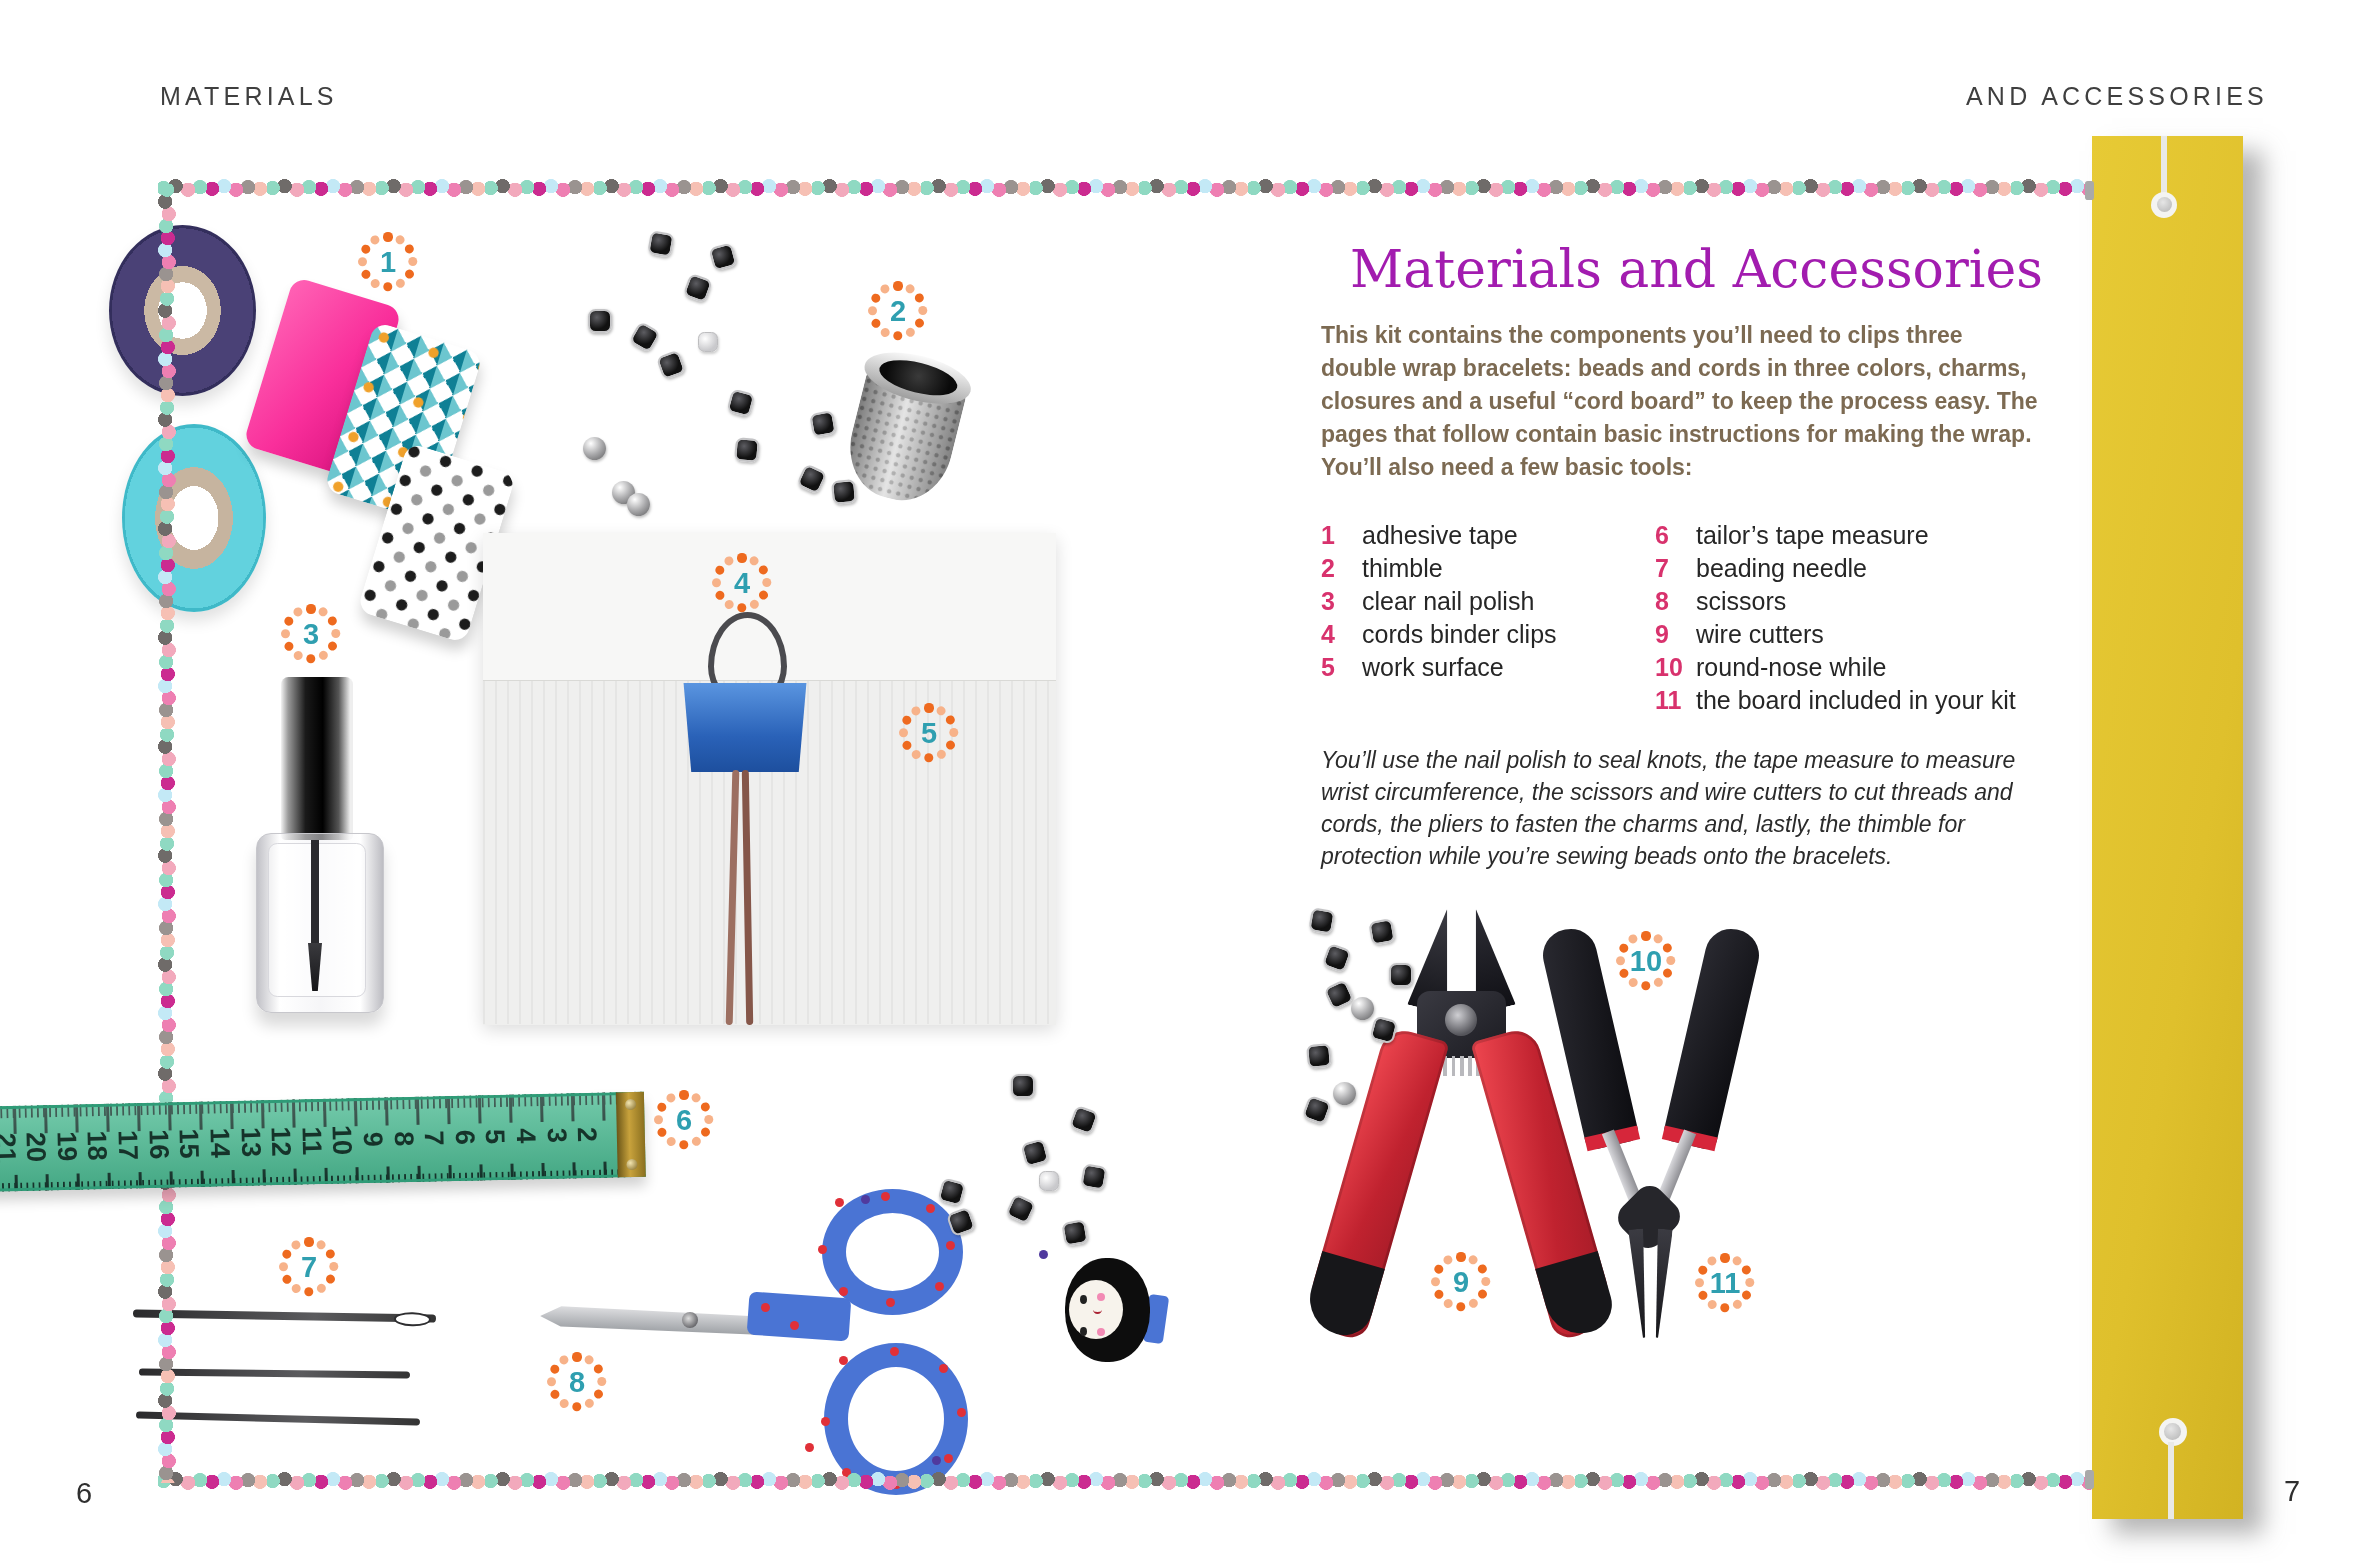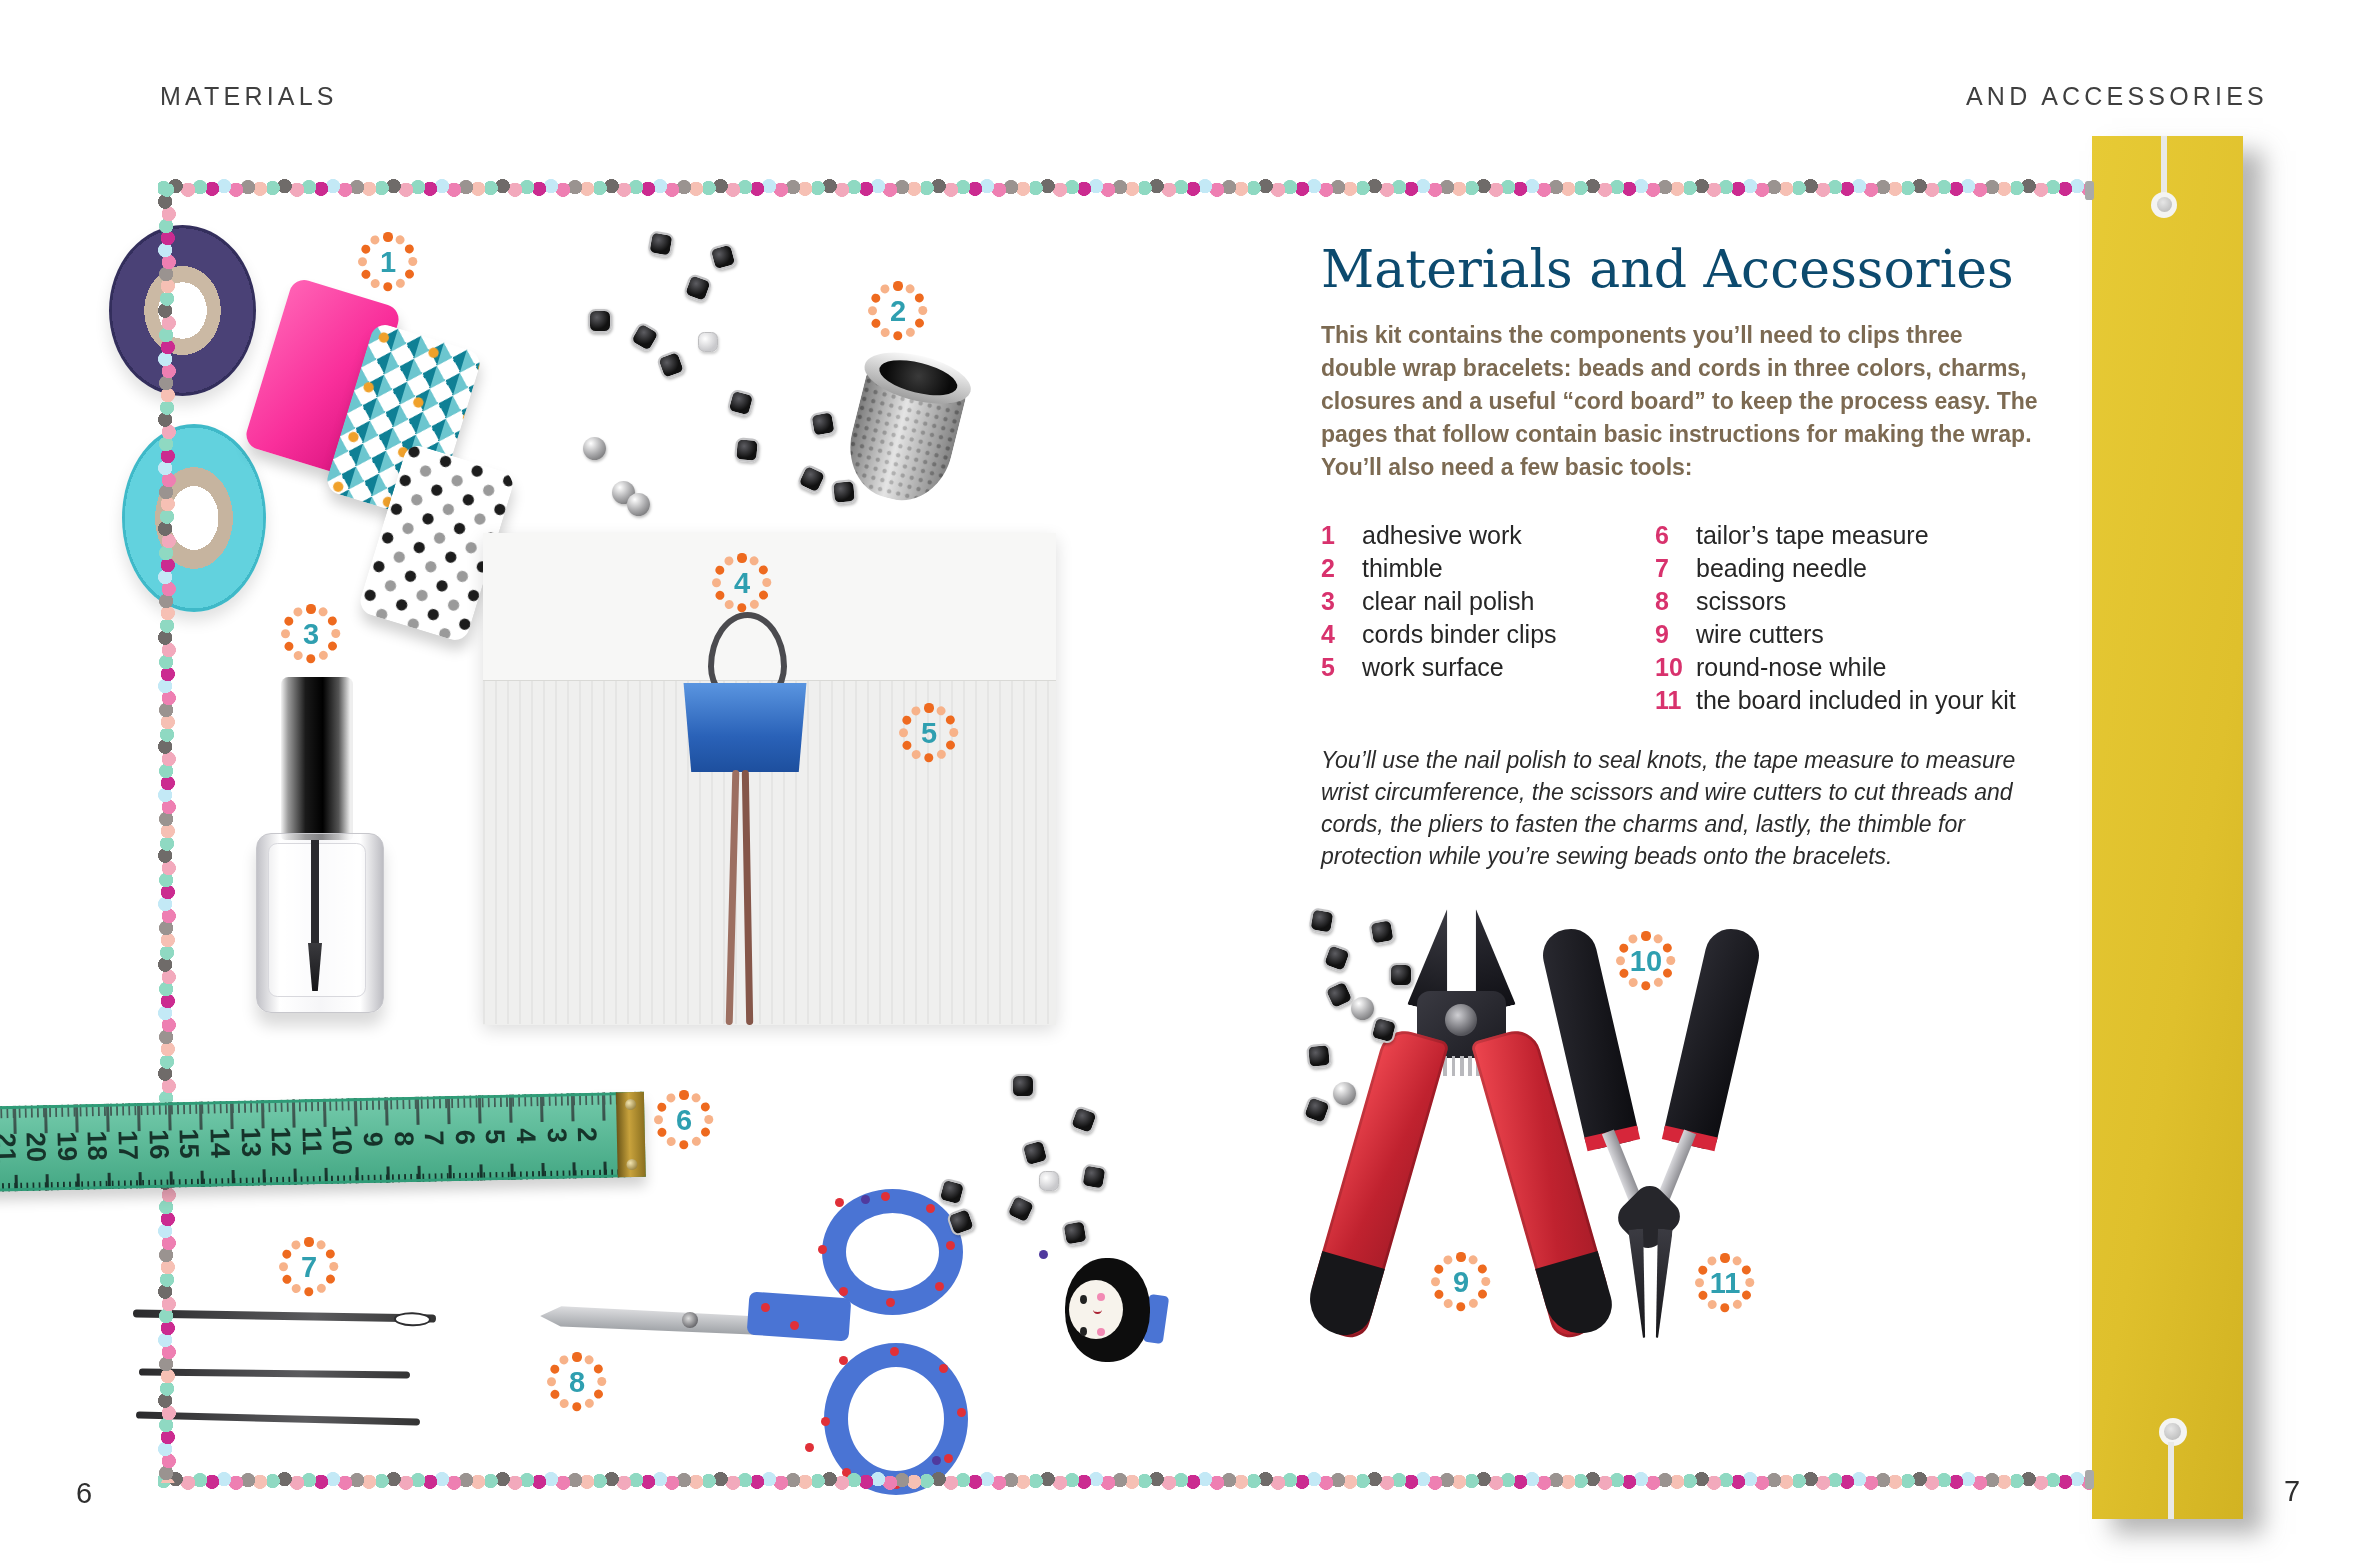--- a/index.html
+++ b/index.html
@@ -145,22 +145,22 @@
   .fl{position:absolute;width:9.3px;height:9.3px;border-radius:50%;background:#e03038;z-index:4;}
   .fl.p{background:#503a9e;}
   .kokeshi{left:1065px;top:1258px;width:85px;height:104px;border-radius:48%;background:#0d0d0d;z-index:4;}
   .kokeshi .face{position:absolute;left:3.7px;top:22px;width:54px;height:59px;border-radius:50%;background:#f7f3ec;}
   .kokeshi .eye{position:absolute;width:7.4px;height:9.3px;border-radius:50%;background:#222;}
   .kokeshi .cheek{position:absolute;width:8.3px;height:8.3px;border-radius:50%;background:#f28ab4;}
   .kokeshi .mouth{position:absolute;left:28px;top:48px;width:9.3px;height:5.6px;border-radius:0 0 7.4px 7.4px;border-bottom:2.8px solid #a23;}
   .sc-tab{left:1146px;top:1295px;width:20.4px;height:48px;background:#4a74d4;border-radius:4.6px;transform:rotate(8deg);z-index:3;}
 
   
-  .title{position:absolute;left:1321px;top:239px;width:751px;z-index:4;
-      font-family:"DejaVu Serif","Liberation Serif",serif;font-size:52px;color:#0c4a6e;letter-spacing:0;}
+  .title{position:absolute;left:1321px;top:239px;width:751px;text-align:center;z-index:4;
+      font-family:"DejaVu Serif","Liberation Serif",serif;font-size:52px;color:#a21caf;letter-spacing:0;}
   .intro{position:absolute;left:1321px;top:319px;z-index:4;white-space:pre;
       font-size:23px;line-height:33px;font-weight:bold;color:#7c6a52;}
   .note{position:absolute;left:1321px;top:744px;z-index:4;white-space:pre;font-style:italic;
       font-size:23px;line-height:32px;color:#2b2b2b;}
   .tools-col{position:absolute;z-index:4;font-size:25px;line-height:33px;color:#262626;}
   .tools-col .row{display:flex;}
   .tools-col .num{width:41px;font-weight:bold;color:#d8326d;flex:none;}
 
   
   .cutters{left:1326px;top:909px;width:269px;height:455px;z-index:3;}
@@ -332,21 +332,21 @@
 
 <h1 class="title" style="margin:0;font-weight:normal;">Materials and Accessories</h1>
 <div class="intro" id="intro">This kit contains the components you’ll need to clips three
 double wrap bracelets: beads and cords in three colors, charms,
 closures and a useful “cord board” to keep the process easy. The
 pages that follow contain basic instructions for making the wrap.
 You’ll also need a few basic tools:</div>
 <div class="tools-col" style="left:1321px;top:519px;width:306px;" id="tools-col1">
     <div class="row">
       <span class="num">1</span>
-      <span>adhesive work</span>
+      <span>adhesive tape</span>
     </div>
     <div class="row">
       <span class="num">2</span>
       <span>thimble</span>
     </div>
     <div class="row">
       <span class="num">3</span>
       <span>clear nail polish</span>
     </div>
     <div class="row">

